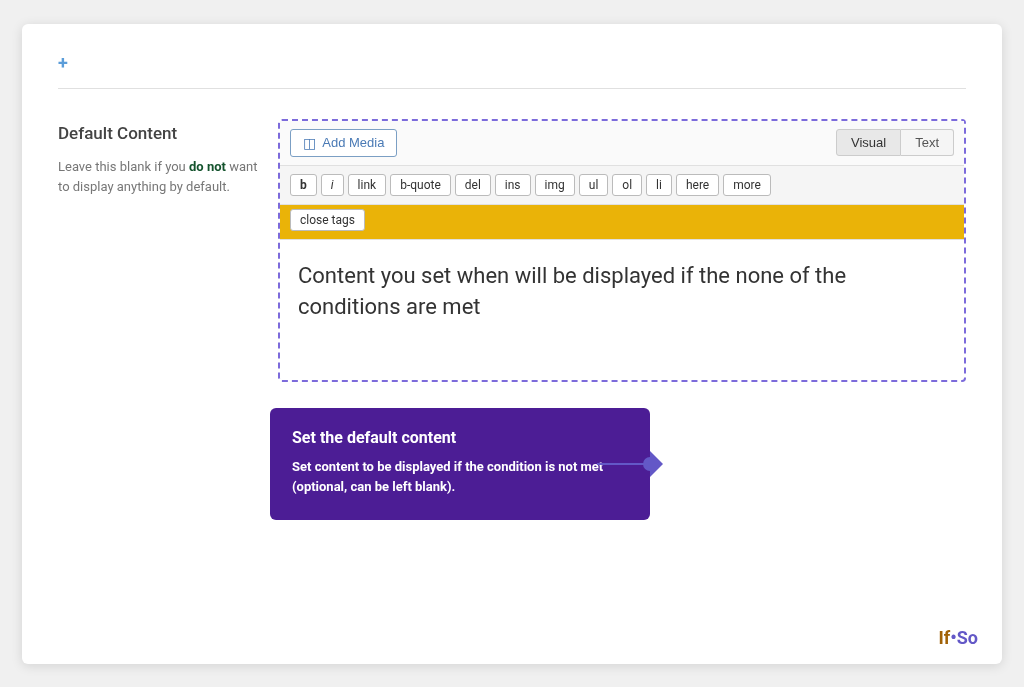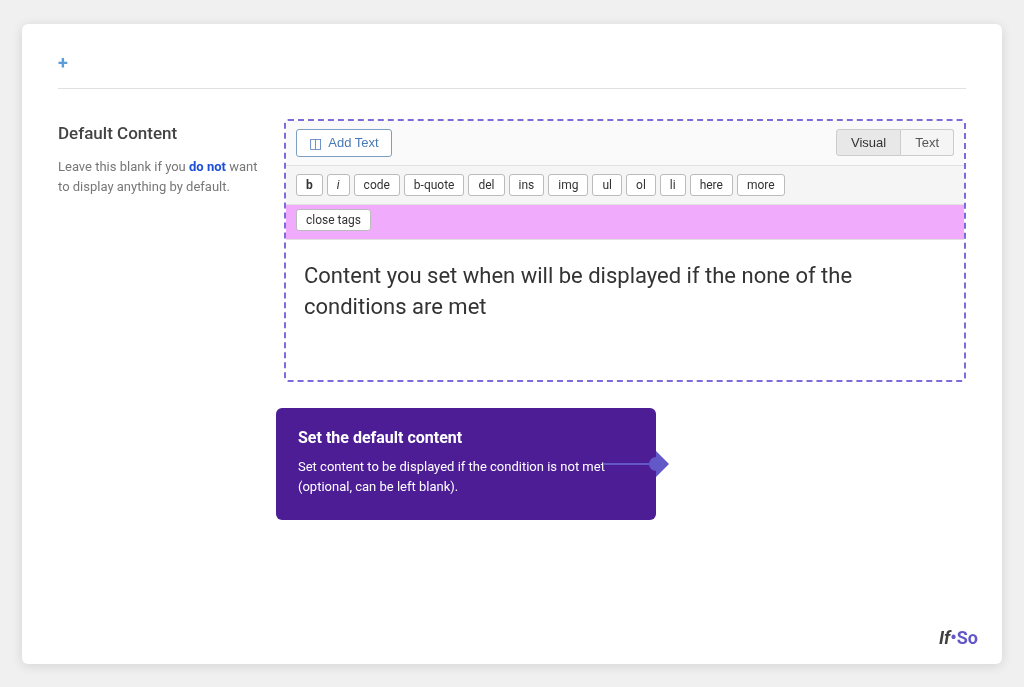--- a/index.html
+++ b/index.html
@@ -35,42 +35,42 @@
       font-weight: bold;
       line-height: 1;
     }
     .add-version-label {
       font-size: 18px;
       color: #555;
       font-weight: 400;
     }
     .main-content {
       display: flex;
-      gap: 26px;
+      gap: 20px;
       margin-top: 24px;
     }
     .left-panel {
       width: 200px;
       flex-shrink: 0;
       padding-top: 4px;
     }
     .section-title {
       font-size: 17px;
       color: #444;
       font-weight: 500;
       margin-bottom: 14px;
     }
     .section-desc {
       font-size: 13px;
       color: #777;
       line-height: 1.55;
       margin-bottom: 14px;
     }
     .section-desc strong {
-      color: #1d4ed8;
+      color: #14532d;
     }
     .editor-wrapper {
       flex: 1;
       border: 2px dashed #7c6bdb;
       border-radius: 4px;
       padding: 0;
       position: relative;
       overflow: visible;
     }
     .editor-top-bar {
@@ -138,21 +138,21 @@
       font-family: inherit;
     }
     .toolbar-btn.bold {
       font-weight: bold;
     }
     .toolbar-btn.italic {
       font-style: italic;
     }
     .toolbar-row2 {
       padding: 4px 10px 8px;
-      background: #f0abfc;
+      background: #eab308;
       border-bottom: 1px solid #e0e0e0;
     }
     .editor-body {
       padding: 20px 18px;
       min-height: 140px;
       font-size: 22px;
       color: #333;
       line-height: 1.45;
     }
     
@@ -177,21 +177,21 @@
       border-left-color: #6358c7;
     }
     .tooltip-title {
       font-size: 16px;
       font-weight: 700;
       margin-bottom: 10px;
     }
     .tooltip-body {
       font-size: 13px;
       line-height: 1.55;
-      font-weight: 400;
+      font-weight: 700;
     }
     
     .connector-dot {
       position: absolute;
       width: 14px;
       height: 14px;
       background: #6358c7;
       border-radius: 50%;
       top: 50%;
       right: -7px;
@@ -209,22 +209,21 @@
     
     .brand-logo {
       position: absolute;
       bottom: 16px;
       right: 24px;
       font-size: 18px;
       font-weight: 700;
       color: #333;
     }
     .brand-logo .brand-if {
-      color: #404040;
-      font-style: italic;
+      color: #a16207;
     }
     .brand-logo .brand-dot {
       color: #6358c7;
     }
     .brand-logo .brand-so {
       color: #6358c7;
       margin-top: 24px;
     }
   </style>
 </head>
@@ -243,32 +242,32 @@
       <p class="section-desc">
         Leave this blank if you <strong>do not</strong> want to display anything by default.
       </p>
     </div>
 
     <div class="editor-wrapper">
 
       <div class="editor-top-bar">
         <button class="add-media-btn">
           <span class="add-media-icon">◫</span>
-          <span>Add Text</span>
+          <span>Add Media</span>
         </button>
         <div class="view-toggle">
           <button class="view-btn active">Visual</button>
           <button class="view-btn">Text</button>
         </div>
       </div>
 
       <div class="toolbar">
         <button class="toolbar-btn bold">b</button>
         <button class="toolbar-btn italic">i</button>
-        <button class="toolbar-btn">code</button>
+        <button class="toolbar-btn">link</button>
         <button class="toolbar-btn">b-quote</button>
         <button class="toolbar-btn">del</button>
         <button class="toolbar-btn">ins</button>
         <button class="toolbar-btn">img</button>
         <button class="toolbar-btn">ul</button>
         <button class="toolbar-btn">ol</button>
         <button class="toolbar-btn">li</button>
         <button class="toolbar-btn">here</button>
         <button class="toolbar-btn">more</button>
       </div>

